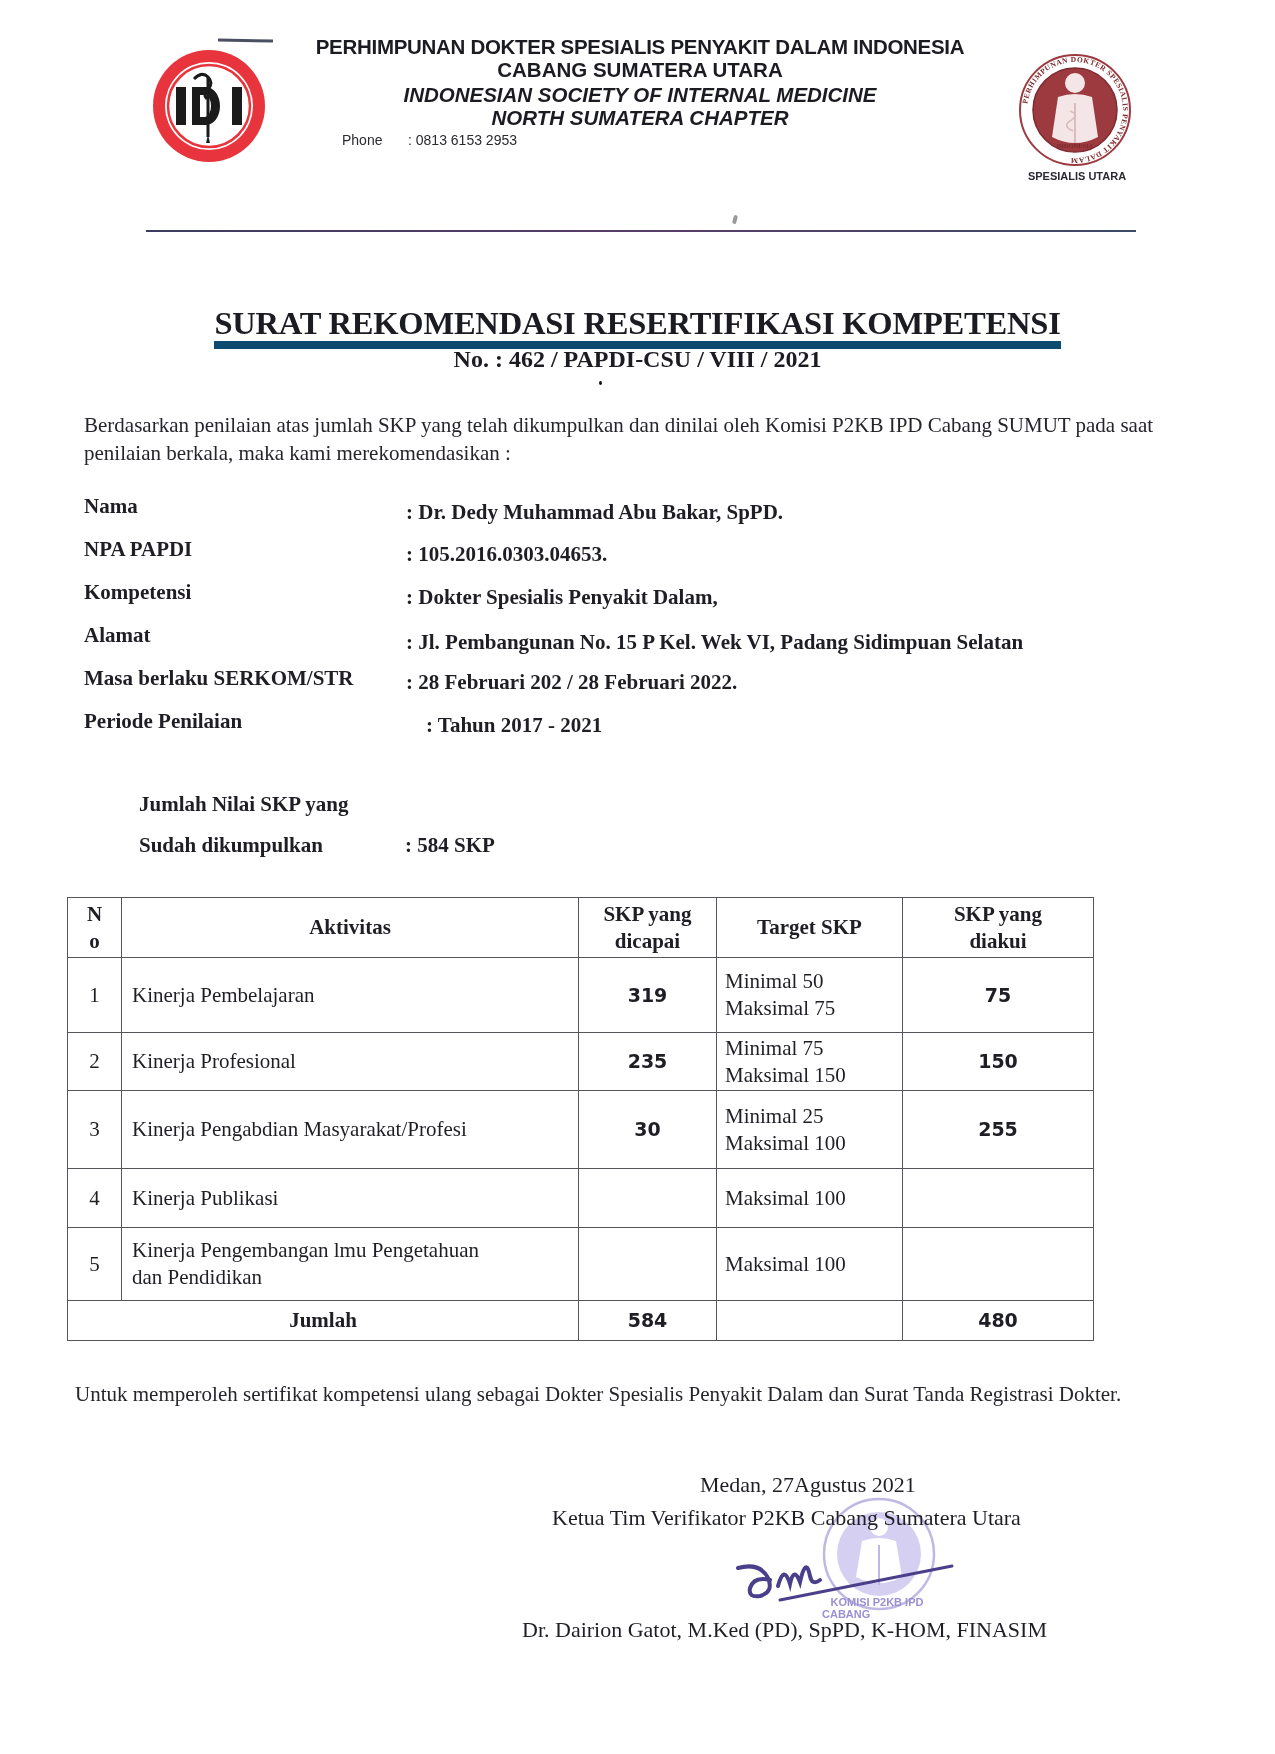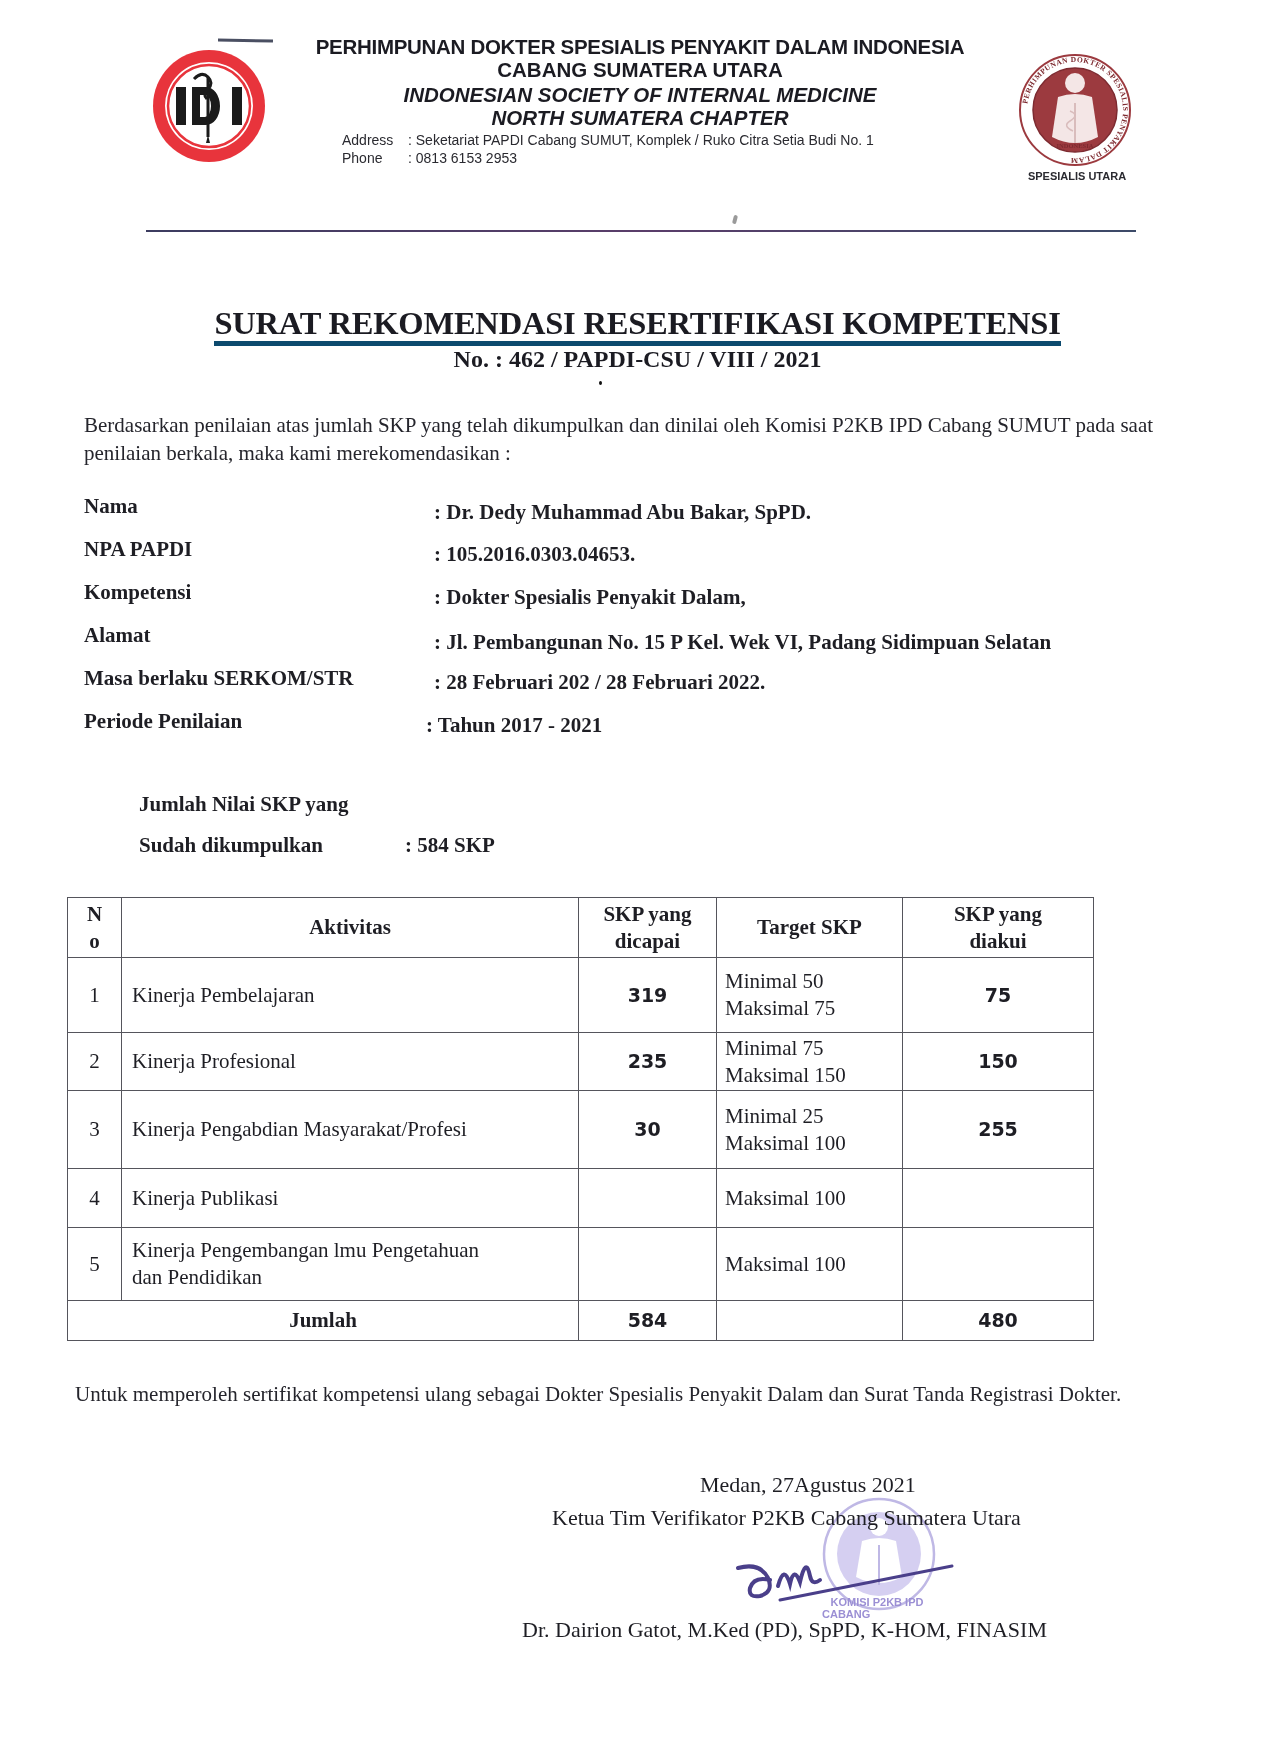--- a/index.html
+++ b/index.html
@@ -23,28 +23,28 @@
   .addr { left: 342px; font-size: 14px; color: #2a2a30; line-height: 17.5px; }
   .addr .lbl { display: inline-block; width: 66px; }
   .addr-row { white-space: nowrap; }
   .addr-indent { padding-left: 72px; }
 
   .hr-main { left: 146px; top: 230px; width: 990px; height: 2px; background: linear-gradient(90deg, #3c3c60, #5a3d6a 50%, #3c4a68); }
   .speck { left: 733px; top: 215px; width: 4px; height: 9px; background: #9a9a9a; border-radius: 2px; transform: rotate(15deg); }
 
   
   .title { left: 150px; width: 975px; top: 305px; text-align: center; font-size: 32.5px; font-weight: bold; letter-spacing: -0.2px; color: #1b1b22; }
-  .title span { border-bottom: 5px solid #0c4a6e; padding-bottom: 0px; }
+  .title span { border-bottom: 8px solid #0c4a6e; padding-bottom: 0px; }
   .docno { left: 150px; width: 975px; top: 346px; text-align: center; font-size: 24px; font-weight: bold; color: #1b1b22; }
 
   .intro { left: 84px; top: 411px; width: 1110px; font-size: 21px; line-height: 28px; color: #25252c; }
 
   
   .field-lbl { left: 84px; font-size: 21px; font-weight: bold; color: #1e1e24; }
-  .field-val { left: 434px; font-size: 21px; font-weight: bold; color: #1e1e24; white-space: nowrap; }
+  .field-val { left: 406px; font-size: 21px; font-weight: bold; color: #1e1e24; white-space: nowrap; }
 
   .sum1 { left: 139px; top: 792px; font-size: 21px; font-weight: bold; }
   .sum2 { left: 139px; top: 833px; font-size: 21px; font-weight: bold; }
   .sum2val { left: 405px; top: 833px; font-size: 21px; font-weight: bold; }
 
   
   .tbl { left: 67px; top: 897px; border-collapse: collapse; color: #1e1e24; }
   .tbl td, .tbl th { border: 1.4px solid #55555c; padding: 0; vertical-align: middle; }
   .tbl th { font-weight: bold; font-size: 21px; line-height: 27px; text-align: center; }
   .tbl td { font-size: 21px; line-height: 27px; }
@@ -84,23 +84,20 @@
   <path d="M58 88 l-2 8 l4 0 z" fill="#1b1b1b"></path>
   <path d="M44 32 q8 -8 14 -2 q6 6 0 12 q-6 5 -1 10" stroke="#1b1b1b" stroke-width="3" fill="none"></path>
 </svg>
 
 <div class="abs hdr hdr1 sans">PERHIMPUNAN DOKTER SPESIALIS PENYAKIT DALAM INDONESIA</div>
 <div class="abs hdr hdr2 sans">CABANG SUMATERA UTARA</div>
 <div class="abs hdr hdr3 sans">INDONESIAN SOCIETY OF INTERNAL MEDICINE</div>
 <div class="abs hdr hdr4 sans">NORTH SUMATERA CHAPTER</div>
 
 <div class="abs addr sans" style="top:132px;">
-  <div class="addr-row">
-    <span class="lbl">Address</span><span>: Seketariat PAPDI Cabang SUMUT, Komplek / Ruko Citra Setia Budi No. 1</span>
-  </div>
   <div class="addr-row">
     <span class="lbl">Phone</span><span>: 0813 6153 2953</span>
   </div>
 </div>
 
 <svg class="abs logo-right" viewBox="0 0 114 114">
   <circle cx="57" cy="57" r="55" fill="#ffffff" stroke="#9c3a3f" stroke-width="2"></circle>
   <circle cx="57" cy="57" r="42" fill="#9c3a3f"></circle>
   <circle cx="57" cy="57" r="42" fill="none" stroke="#7d2a30" stroke-width="1.5"></circle>
   <circle cx="57" cy="30" r="10" fill="#f4e6e6"></circle>

